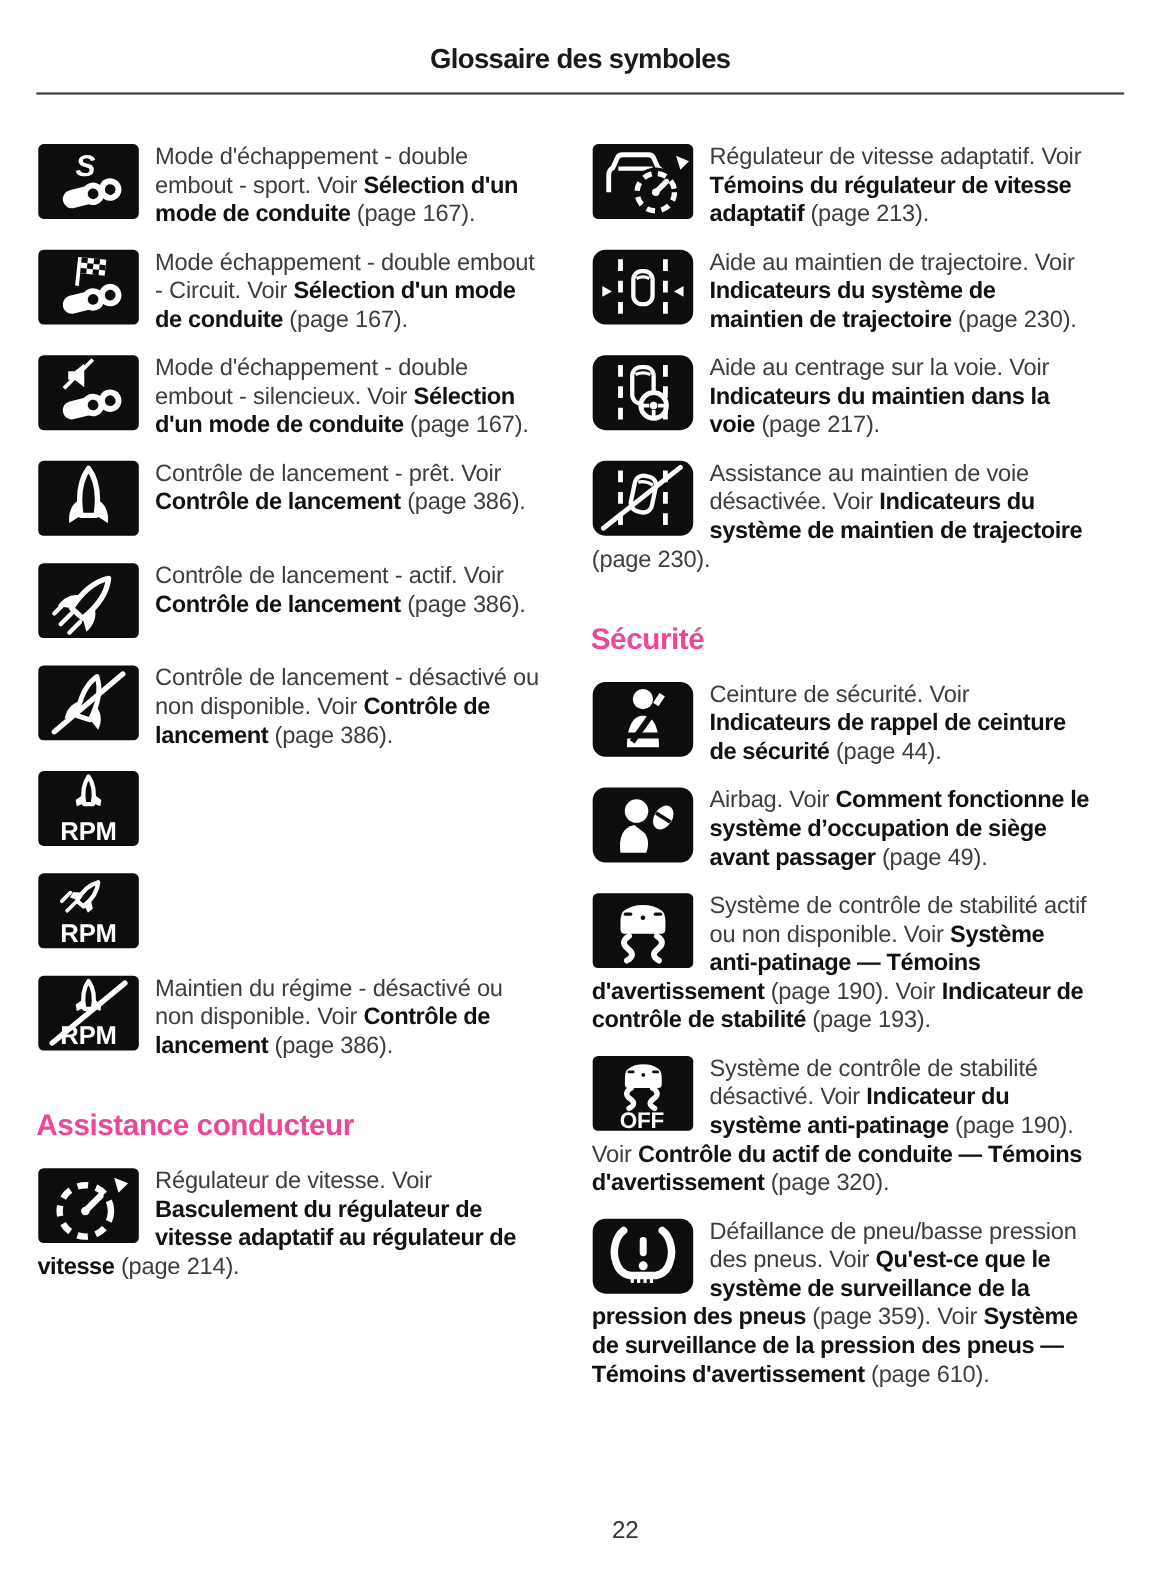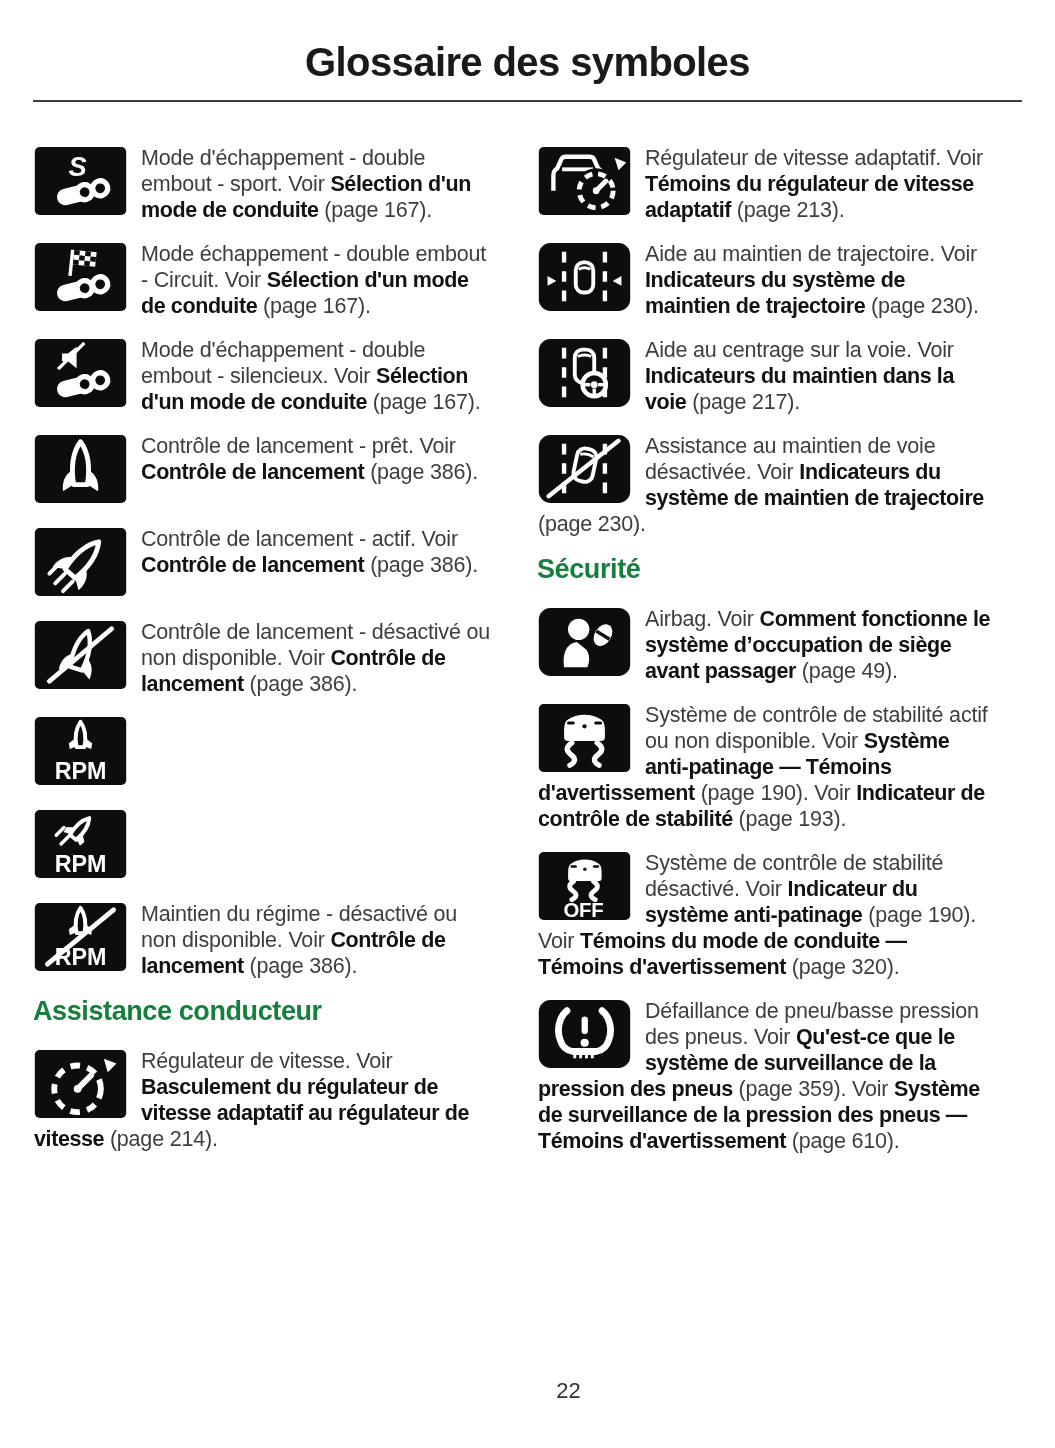--- a/index.html
+++ b/index.html
@@ -3,35 +3,35 @@
 <meta charset="utf-8">
 <style>
   html,body{margin:0;padding:0}
   body{
     width:1055px;height:1448px;background:#ffffff;position:relative;overflow:hidden;
     font-family:"Liberation Sans","DejaVu Sans",sans-serif;
   }
   .page{position:absolute;inset:0;padding:30px 33px 0}
   .title{
     margin:10px 0 0;text-align:center;
-    font-size:40px;font-weight:800;color:#1a1a1a;letter-spacing:-0.6px;
+    font-size:25px;font-weight:800;color:#1a1a1a;letter-spacing:-0.6px;
   }
   .title-rule{border:none;border-top:2px solid #3f3f3f;margin:15px 0 0}
   .columns{display:flex;gap:46px;margin-top:42px}
   .col{width:458px;flex:0 0 auto}
   .entry{
     display:flow-root;margin-bottom:16px;
     font-size:21.5px;line-height:26px;color:#3d3d3d;letter-spacing:-0.2px;
   }
   .entry .icon{float:left;width:95px;height:70px;margin:2px 13px 5px 0}
   .entry-text{margin:1px}
   .entry b{color:#121212;font-weight:700;letter-spacing:-0.4px}
   .section-heading{
-    font-size:27px;font-weight:800;color:#15803d;
-    margin:16px 0 20px;letter-spacing:-0.4px;
+    font-size:27px;font-weight:800;color:#ec4899;
+    margin:44px 0 20px;letter-spacing:-0.4px;
   }
   .page-number{
     position:absolute;left:0;bottom:44px;width:100%;text-align:center;
     font-size:22px;color:#333333;padding-left:41px;
   }
 </style>
 </head>
 <body>
 
 <div class="page">
@@ -228,20 +228,31 @@
       <path d="M41,22 q7,-3 14,0" fill="none" stroke="#ffffff" stroke-width="3"></path>
             </g>
       <line x1="11" y1="64" x2="83" y2="7" stroke="#ffffff" stroke-width="4.5" stroke-linecap="round"></line>
           </svg>
           <p class="entry-text"><span>Assistance au maintien de voie désactivée. Voir </span><b>Indicateurs du système de maintien de trajectoire</b><span> (page 230).</span></p>
         </div>
         <h2 class="section-heading">Sécurité</h2>
         <div class="entry">
           <svg class="icon" viewBox="0 0 96 72" xmlns="http://www.w3.org/2000/svg">
     <rect x="1" y="1" width="94" height="70" rx="12" fill="#0d0d0d"></rect>
+            <circle cx="48" cy="17" r="9.5" fill="#ffffff"></circle>
+      <path d="M33,62 C33,42 39,32.5 48,32.5 C57,32.5 63,42 63,62 Z" fill="#ffffff"></path>
+      <line x1="66" y1="13" x2="60" y2="22" stroke="#ffffff" stroke-width="6"></line>
+      <line x1="60" y1="26" x2="38" y2="57" stroke="#0d0d0d" stroke-width="5.5"></line>
+      <line x1="33" y1="51" x2="63" y2="51" stroke="#0d0d0d" stroke-width="5.5"></line>
+          </svg>
+          <p class="entry-text"><span>Ceinture de sécurité. Voir </span><b>Indicateurs de rappel de ceinture de sécurité</b><span> (page 44).</span></p>
+        </div>
+        <div class="entry">
+          <svg class="icon" viewBox="0 0 96 72" xmlns="http://www.w3.org/2000/svg">
+    <rect x="1" y="1" width="94" height="70" rx="12" fill="#0d0d0d"></rect>
             <circle cx="42" cy="23" r="11" fill="#ffffff"></circle>
       <path d="M27,62 C25,48 29,38 40,36 L50,44 C54,50 53,57 51,62 Z" fill="#ffffff"></path>
       <g transform="rotate(32 67 29)">
               <ellipse cx="67" cy="29" rx="8.5" ry="12" fill="#ffffff"></ellipse>
       <line x1="59" y1="29" x2="75" y2="29" stroke="#0d0d0d" stroke-width="3.5"></line>
             </g>
           </svg>
           <p class="entry-text"><span>Airbag. Voir </span><b>Comment fonctionne le système d’occupation de siège avant passager</b><span> (page 49).</span></p>
         </div>
         <div class="entry">
@@ -262,21 +273,21 @@
             <g transform="translate(9,-1) scale(0.82)">
               <path d="M27,28 q0,-9 4,-11 q7,-5 17,-5 q10,0 17,5 q4,2 4,11 v7 q0,4 -4,4 h-34 q-4,0 -4,-4 z" fill="#ffffff"></path>
   <rect x="30" y="19" width="8" height="3.2" rx="1.6" fill="#0d0d0d"></rect>
   <rect x="58" y="19" width="8" height="3.2" rx="1.6" fill="#0d0d0d"></rect>
   <circle cx="48" cy="24" r="2.2" fill="#0d0d0d"></circle>
             </g>
       <path d="M35,50 q8,-4 1,-9 q-7,-5 1,-10" fill="none" stroke="#ffffff" stroke-width="5" stroke-linecap="round"></path>
       <path d="M59,50 q-8,-4 -1,-9 q7,-5 -1,-10" fill="none" stroke="#ffffff" stroke-width="5" stroke-linecap="round"></path>
       <text x="47" y="68" font-size="21" font-weight="bold" fill="#ffffff" text-anchor="middle">OFF</text>
           </svg>
-          <p class="entry-text"><span>Système de contrôle de stabilité désactivé. Voir </span><b>Indicateur du système anti-patinage</b><span> (page 190). Voir </span><b>Témoins du mode de conduite — Témoins d'avertissement</b><span> (page 320).</span></p>
+          <p class="entry-text"><span>Système de contrôle de stabilité désactivé. Voir </span><b>Indicateur du système anti-patinage</b><span> (page 190). Voir </span><b>Contrôle du actif de conduite — Témoins d'avertissement</b><span> (page 320).</span></p>
         </div>
         <div class="entry">
           <svg class="icon" viewBox="0 0 96 72" xmlns="http://www.w3.org/2000/svg">
     <rect x="1" y="1" width="94" height="70" rx="12" fill="#0d0d0d"></rect>
             <path d="M30,12 C22,18 19,32 23,42 C25,49 30,53 36,54 L60,54 C66,53 71,49 73,42 C77,32 74,18 66,12" fill="none" stroke="#ffffff" stroke-width="7" stroke-linecap="round"></path>
       <g stroke="#ffffff" stroke-width="3">
               <line x1="38" y1="55" x2="38" y2="61"></line>
               <line x1="44" y1="55" x2="44" y2="61"></line>
               <line x1="50" y1="55" x2="50" y2="61"></line>
               <line x1="56" y1="55" x2="56" y2="61"></line>

